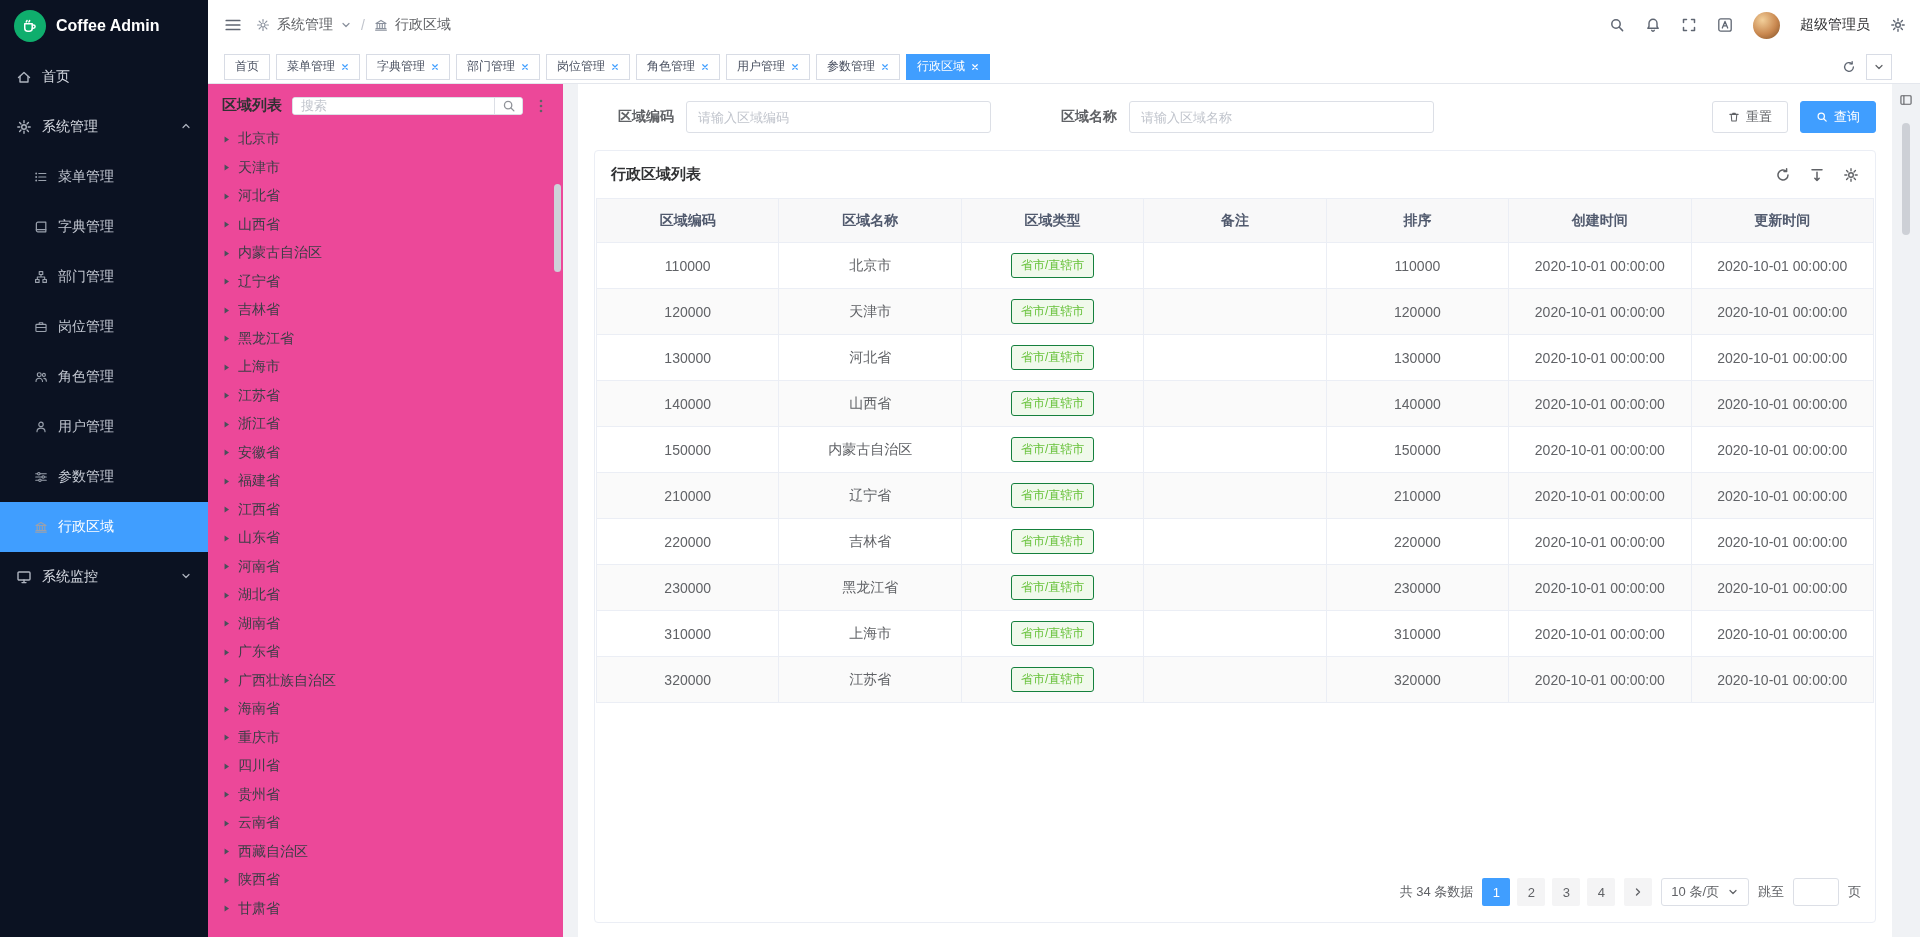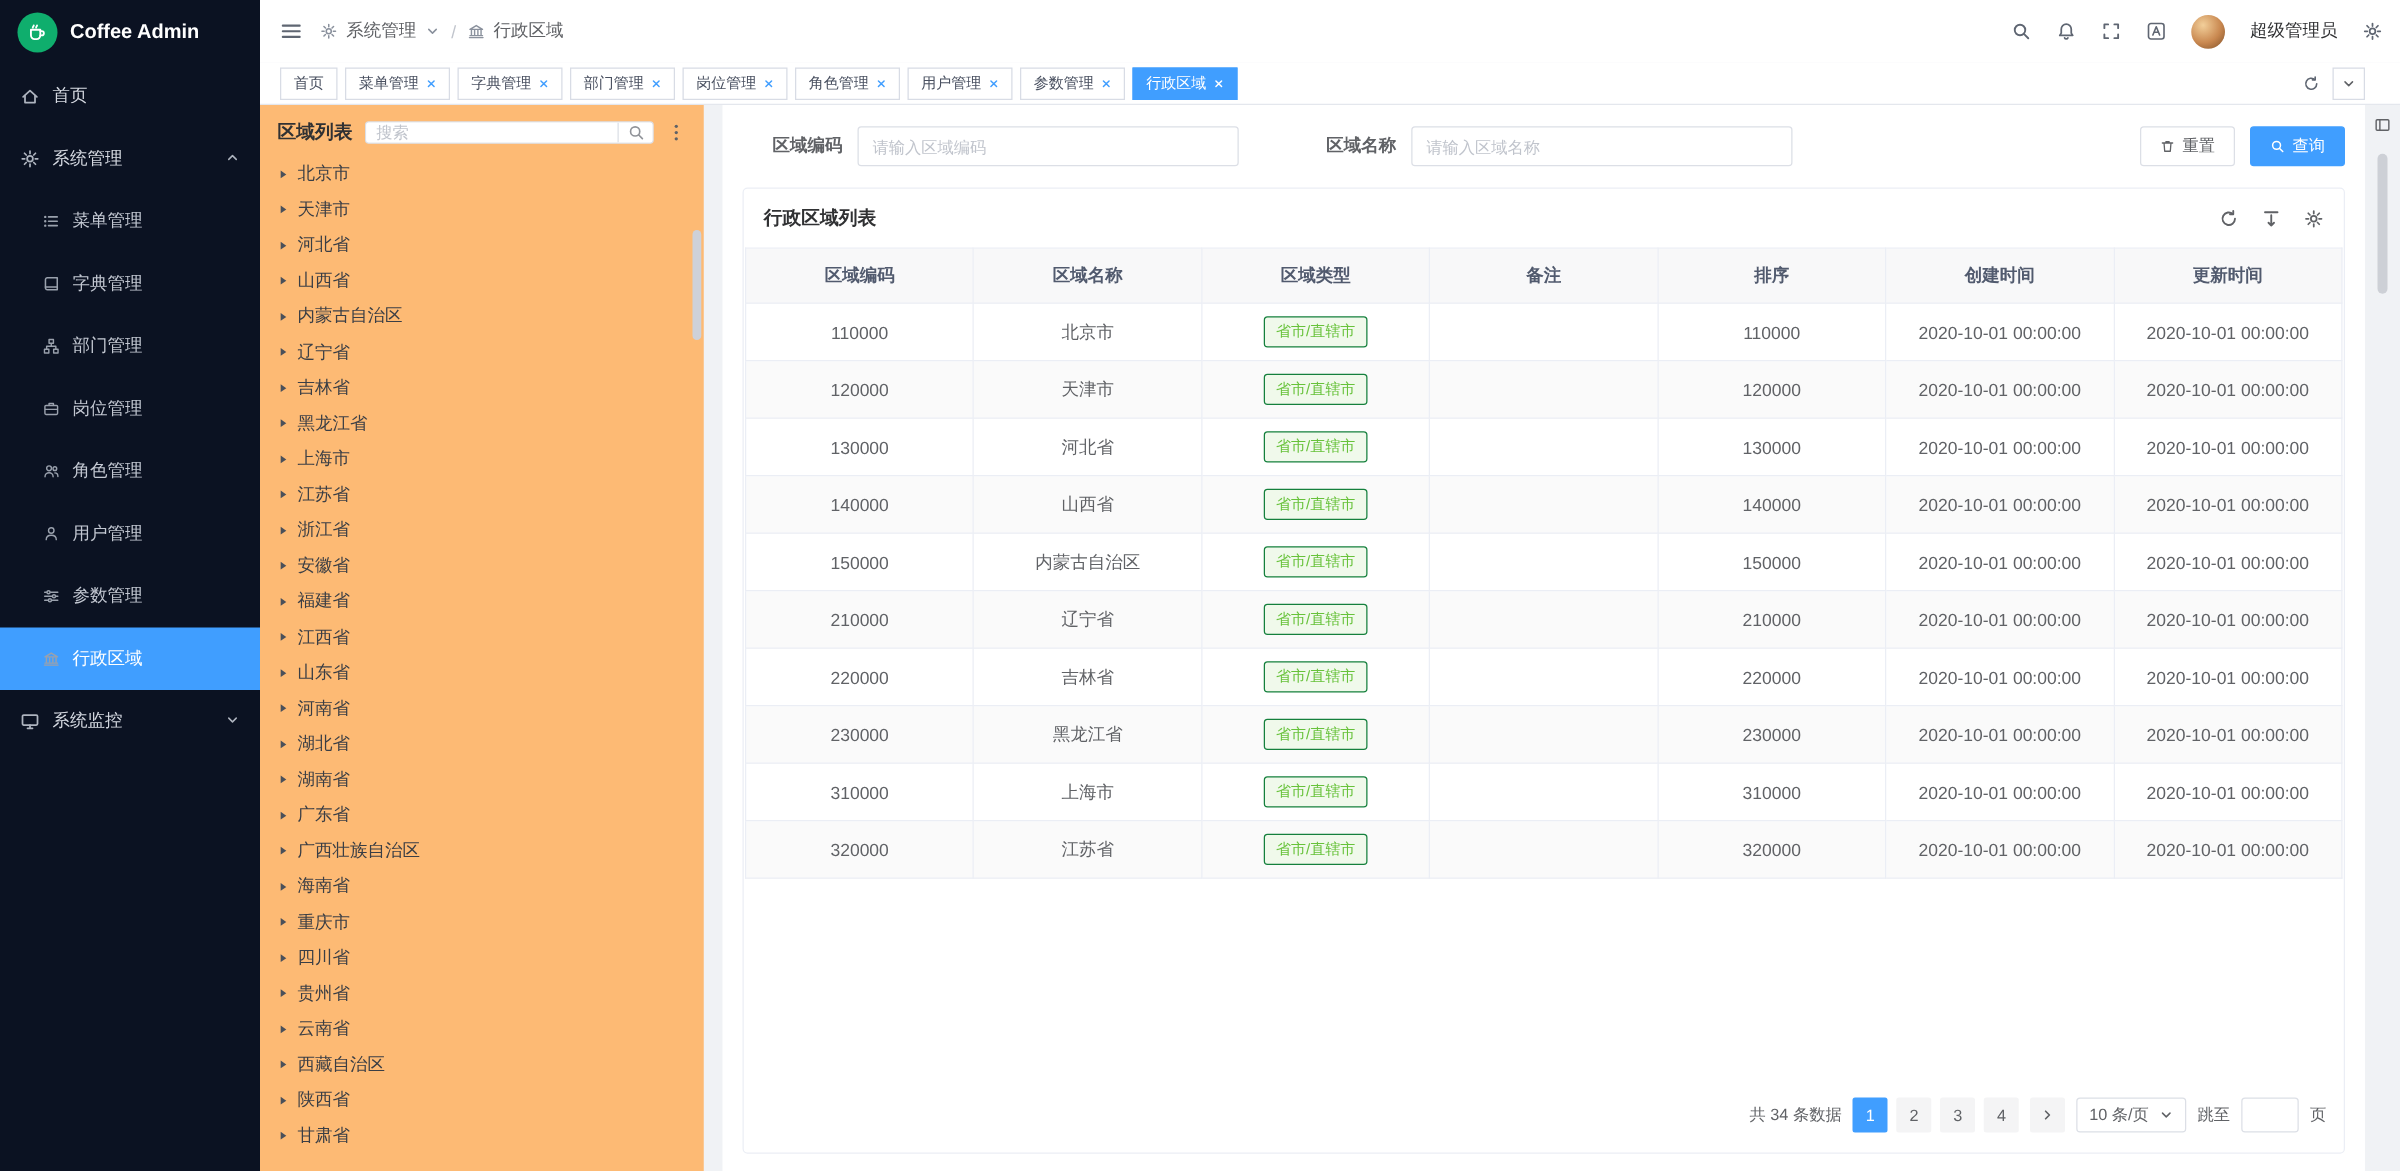--- a/index.html
+++ b/index.html
@@ -42,21 +42,21 @@
   .tab { height: 26px; display: inline-flex; align-items: center; gap: 6px; padding: 0 10px; border: 1px solid #d8dce5; background: #ffffff; font-size: 12px; color: #495060; cursor: pointer; white-space: nowrap; }
   .tab .tab-x { color: #409eff; display: flex; }
   .tab.active { background: #409eff; border-color: #409eff; color: #ffffff; }
   .tab.active .tab-x { color: #ffffff; }
   .tab-actions { margin-left: auto; display: flex; align-items: center; gap: 10px; color: #606266; }
   .tab-chevbox { width: 26px; height: 26px; border: 1px solid #d8dce5; display: flex; align-items: center; justify-content: center; cursor: pointer; }
 
   
   .content { flex: 1; min-height: 0; display: flex; background: #f0f2f5; position: relative; }
 
-  .tree-panel { width: 355px; flex-shrink: 0; background: #fdba74; display: flex; flex-direction: column; position: relative; overflow: hidden; }
+  .tree-panel { width: 355px; flex-shrink: 0; background: #ec4899; display: flex; flex-direction: column; position: relative; overflow: hidden; }
   .tree-head { display: flex; align-items: center; gap: 10px; padding: 12px 14px 10px 14px; flex-shrink: 0; }
   .tree-title { font-size: 15px; font-weight: bold; color: #303133; white-space: nowrap; }
   .tree-search { flex: 1; display: flex; height: 18px; border: 1px solid #dcdfe6; border-radius: 3px; overflow: hidden; background: #fff; min-width: 0; }
   .tree-search input { flex: 1; min-width: 0; border: none; outline: none; padding: 0 8px; font-size: 13px; color: #303133; font-family: inherit; }
   .tree-search-btn { width: 28px; border: none; border-left: 1px solid #dcdfe6; background: #ffffff; color: #909399; display: flex; align-items: center; justify-content: center; cursor: pointer; }
   .tree-more { color: #606266; cursor: pointer; display: flex; }
   .tree-list { list-style: none; flex: 1; overflow: hidden; padding-left: 4px; }
   .tree-item { display: flex; align-items: center; gap: 7px; height: 28.5px; padding: 0 10px; font-size: 14px; color: #3a3e45; cursor: pointer; white-space: nowrap; }
   .caret { color: #4a505a; display: flex; }
   .tree-scroll { position: absolute; right: 2px; top: 100px; width: 7px; height: 88px; border-radius: 4px; background: #ced1d9; }

